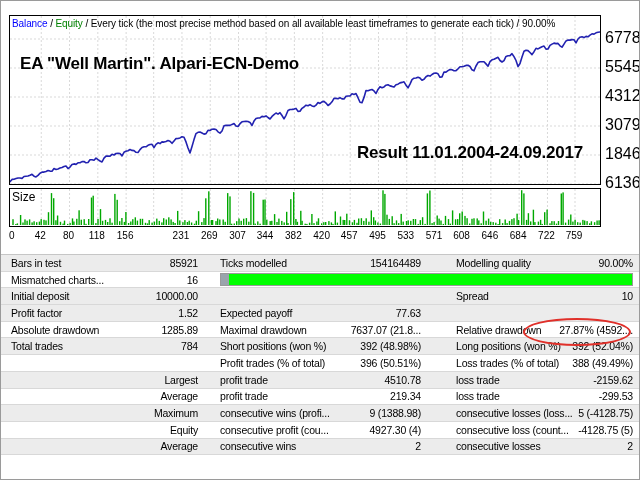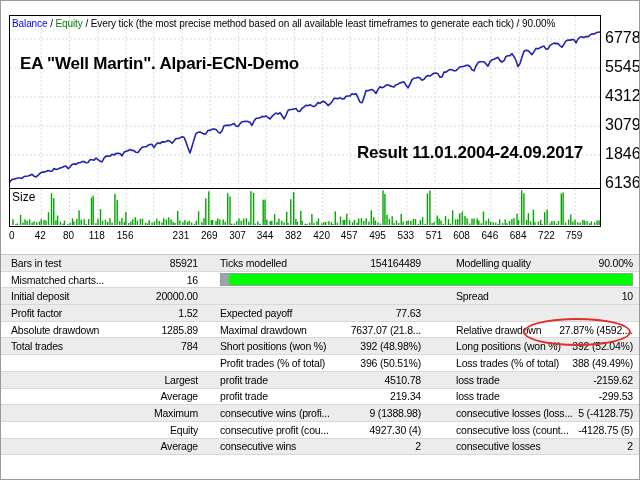--- a/index.html
+++ b/index.html
@@ -1,20 +1,20 @@
 <!DOCTYPE html>
 <html><head>
 <meta charset="utf-8">
 <style>
   html,body{margin:0;padding:0;background:#fff;}
   #screen{position:relative;width:640px;height:480px;background:#fff;
     border:1px solid #9a9a9a;box-sizing:border-box;overflow:hidden;
     font-family:"Liberation Sans",sans-serif;color:#000;}
   
-  #main-chart{position:absolute;left:8px;top:14px;width:592px;height:210px;
+  #main-chart{position:absolute;left:8px;top:14px;width:592px;height:170px;
     border:1px solid #000;box-sizing:border-box;background:#fff;}
   #main-chart svg{position:absolute;left:0;top:0;}
   #chart-header{position:absolute;left:2px;top:2px;font-size:10px;letter-spacing:-0.1px;
     white-space:nowrap;z-index:3;}
   .ann{position:absolute;font-weight:bold;font-size:17px;letter-spacing:-0.2px;
     white-space:nowrap;z-index:3;}
   #ann-ea{left:10px;top:38px;}
   #ann-result{left:347px;top:127px;}
   
   .ylab{position:absolute;left:604px;width:34px;height:12px;font-size:16px;
@@ -414,21 +414,21 @@
         <div class="cell val2"></div>
         <div class="cell lab3"></div>
         <div class="cell val3"></div>
         <div class="qbar">
           <div class="nofit" style="background: rgb(154, 164, 172);"></div>
           <div class="fit" style="background: rgb(0, 255, 0);"></div>
         </div>
       </div>
       <div class="trow alt">
         <div class="cell lab1">Initial deposit</div>
-        <div class="cell val1">20000.00</div>
+        <div class="cell val1">10000.00</div>
         <div class="cell lab2"></div>
         <div class="cell val2"></div>
         <div class="cell lab3">Spread</div>
         <div class="cell val3">10</div>
       </div>
       <div class="trow alt">
         <div class="cell lab1">Profit factor</div>
         <div class="cell val1">1.52</div>
         <div class="cell lab2">Expected payoff</div>
         <div class="cell val2">77.63</div>

